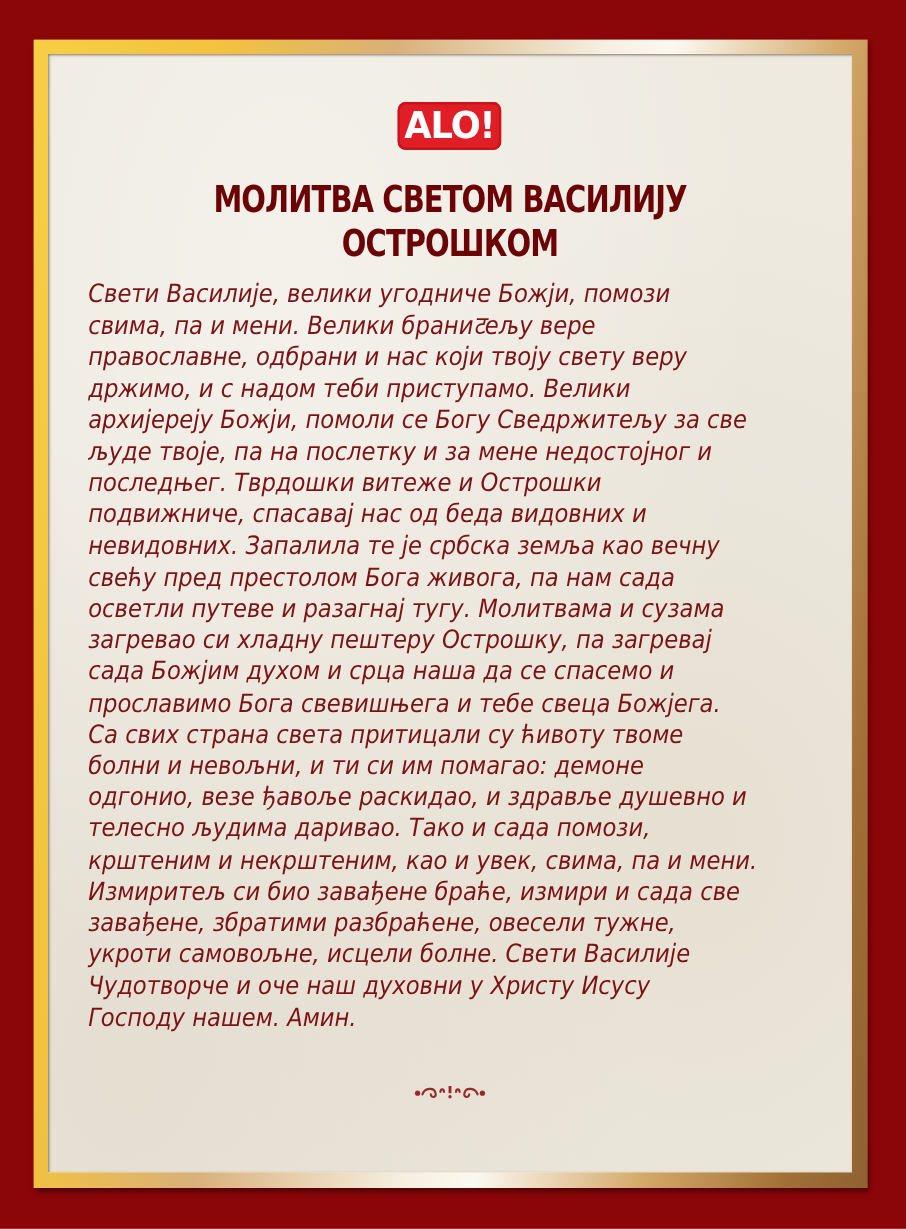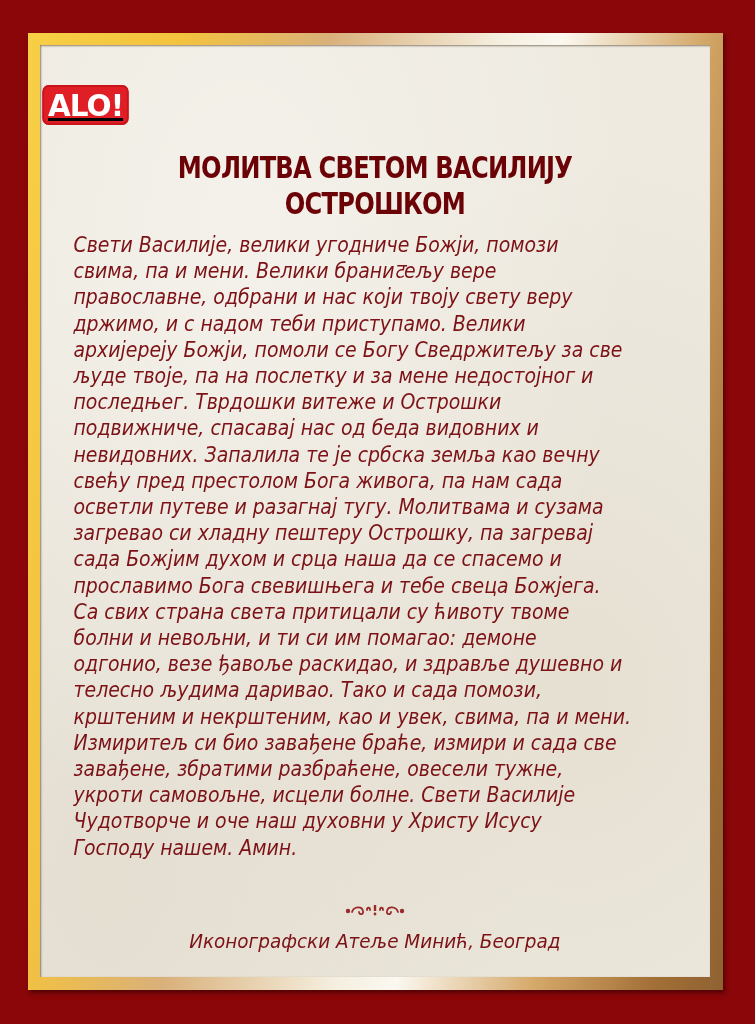--- a/index.html
+++ b/index.html
@@ -22,21 +22,21 @@
     left: 12px; top: 12px; right: 13px; bottom: 13px;
     background:
       radial-gradient(ellipse at 30% 20%, rgba(255,255,255,0.35), rgba(255,255,255,0) 60%),
       radial-gradient(ellipse at 80% 70%, rgba(215,205,185,0.35), rgba(255,255,255,0) 60%),
       radial-gradient(ellipse at 10% 90%, rgba(205,195,175,0.3), rgba(255,255,255,0) 50%),
       #eeeae0;
     box-shadow: inset 1px 1px 2px rgba(60,40,20,0.55);
   }
   .logo-wrap {
     position: absolute; left: 0; right: 0; top: 40px;
-    display: flex; justify-content: flex-start; text-decoration: underline;
+    display: flex; justify-content: center;
   }
   .logo {
     background: #e01e26;
     color: #ffffff;
     font-family: "DejaVu Sans", sans-serif;
     font-weight: bold;
     font-size: 31px;
     letter-spacing: -1px;
     line-height: 36px;
     padding: 2px 6px;
@@ -131,18 +131,15 @@
           <path d="M24 7 C 24 4, 27 4, 27 7"></path>
           <path d="M55 9 C 53 3, 45 3, 44 8 C 43 12, 48 12, 48 9"></path>
           <path d="M40 7 C 40 4, 37 4, 37 7"></path>
           <circle cx="59" cy="8" r="2.2" fill="#9a2a2a" stroke="none"></circle>
         </g>
         <rect x="30.8" y="2" width="2.4" height="6" fill="#9a2a2a"></rect>
         <circle cx="32" cy="11" r="1.4" fill="#9a2a2a"></circle>
       </svg>
     </div>
 
-    <div class="signature">
-      <span>Иконографски Атеље Минић, Београд</span>
-    </div>
 
   </div>
 </div>
 
 </body></html>

